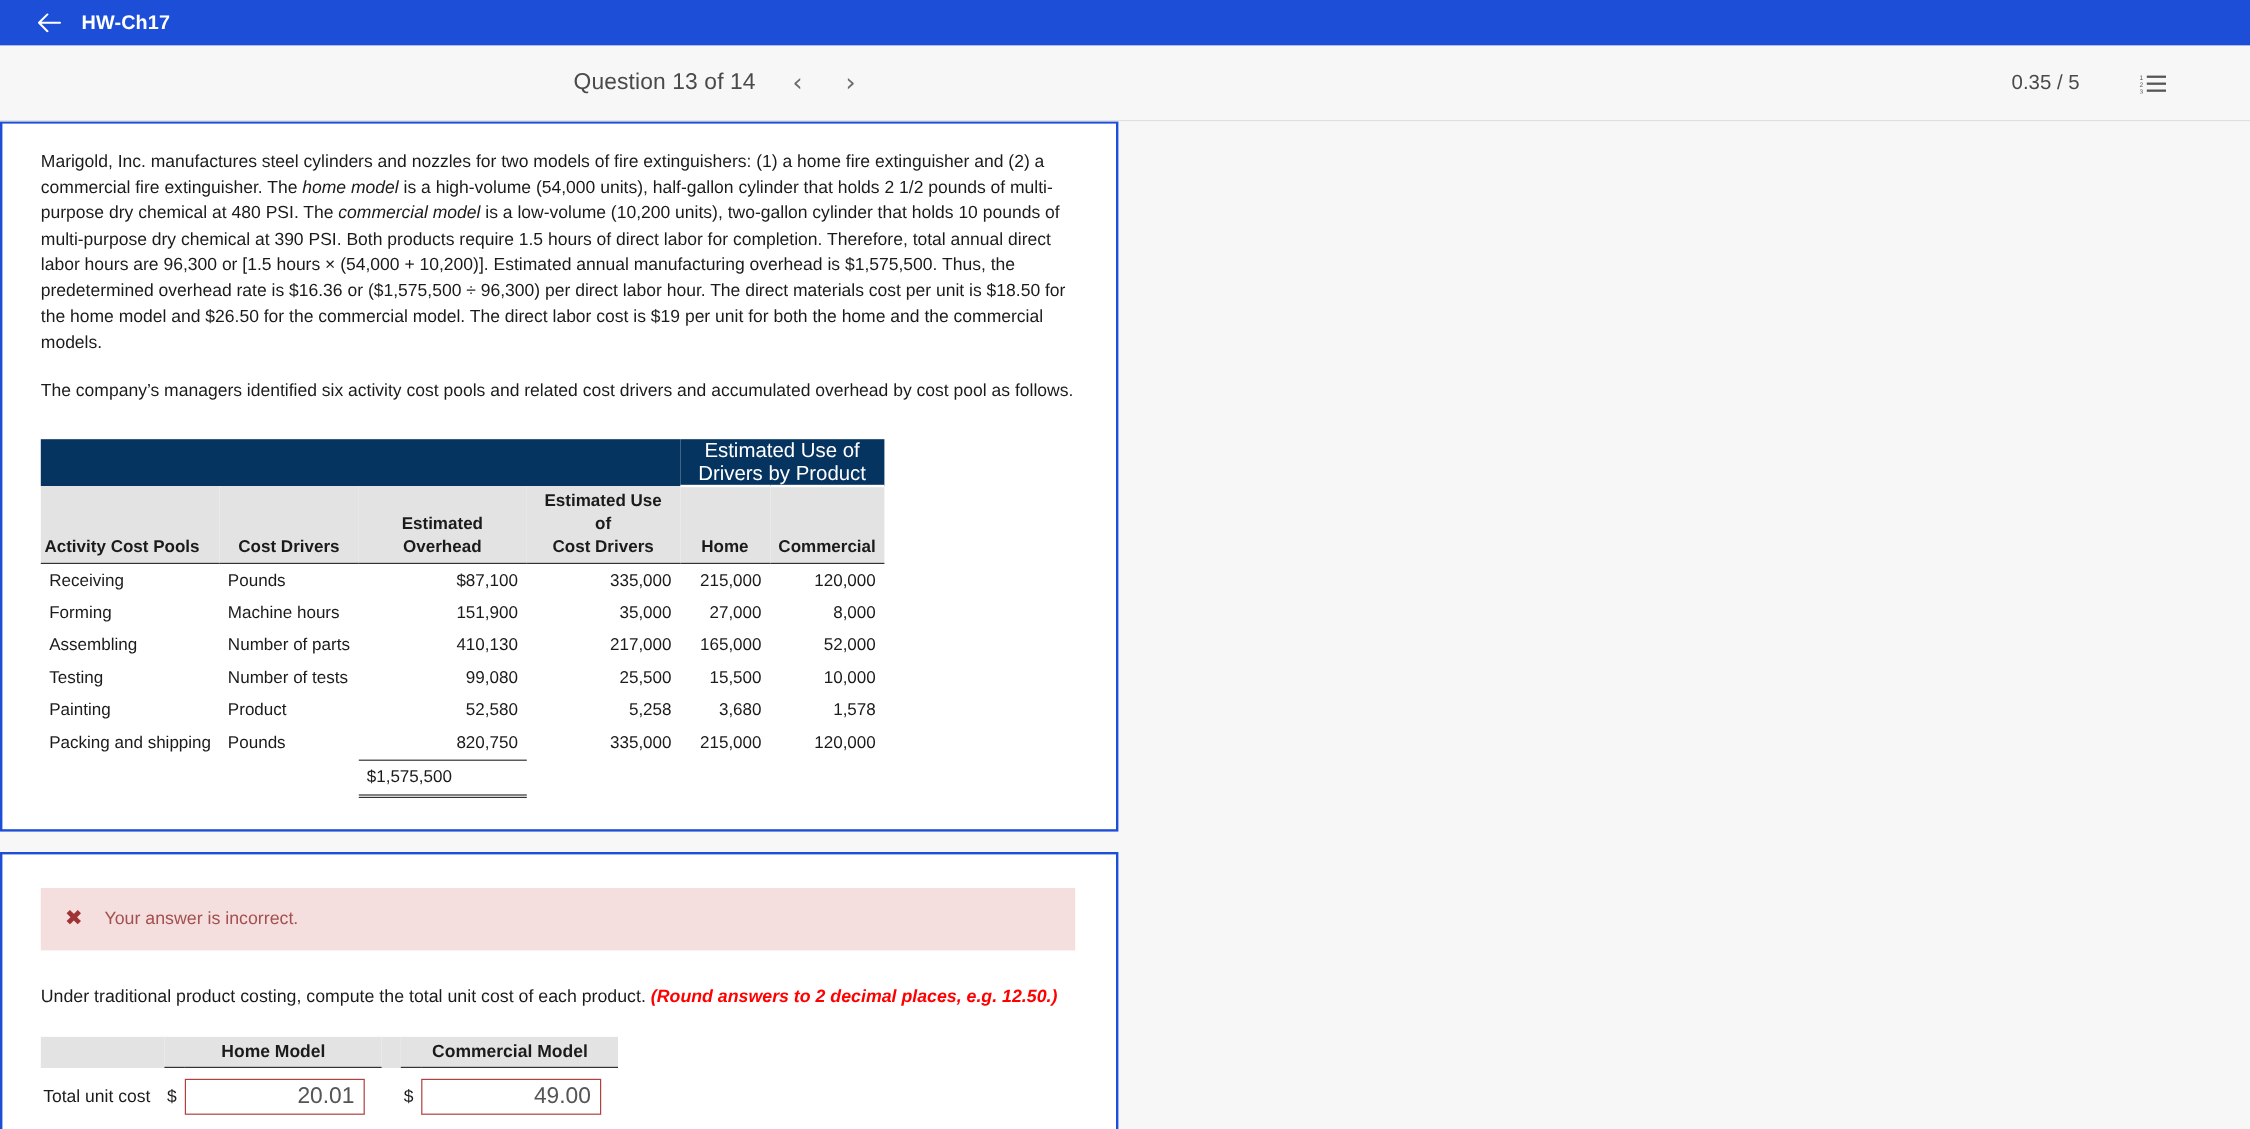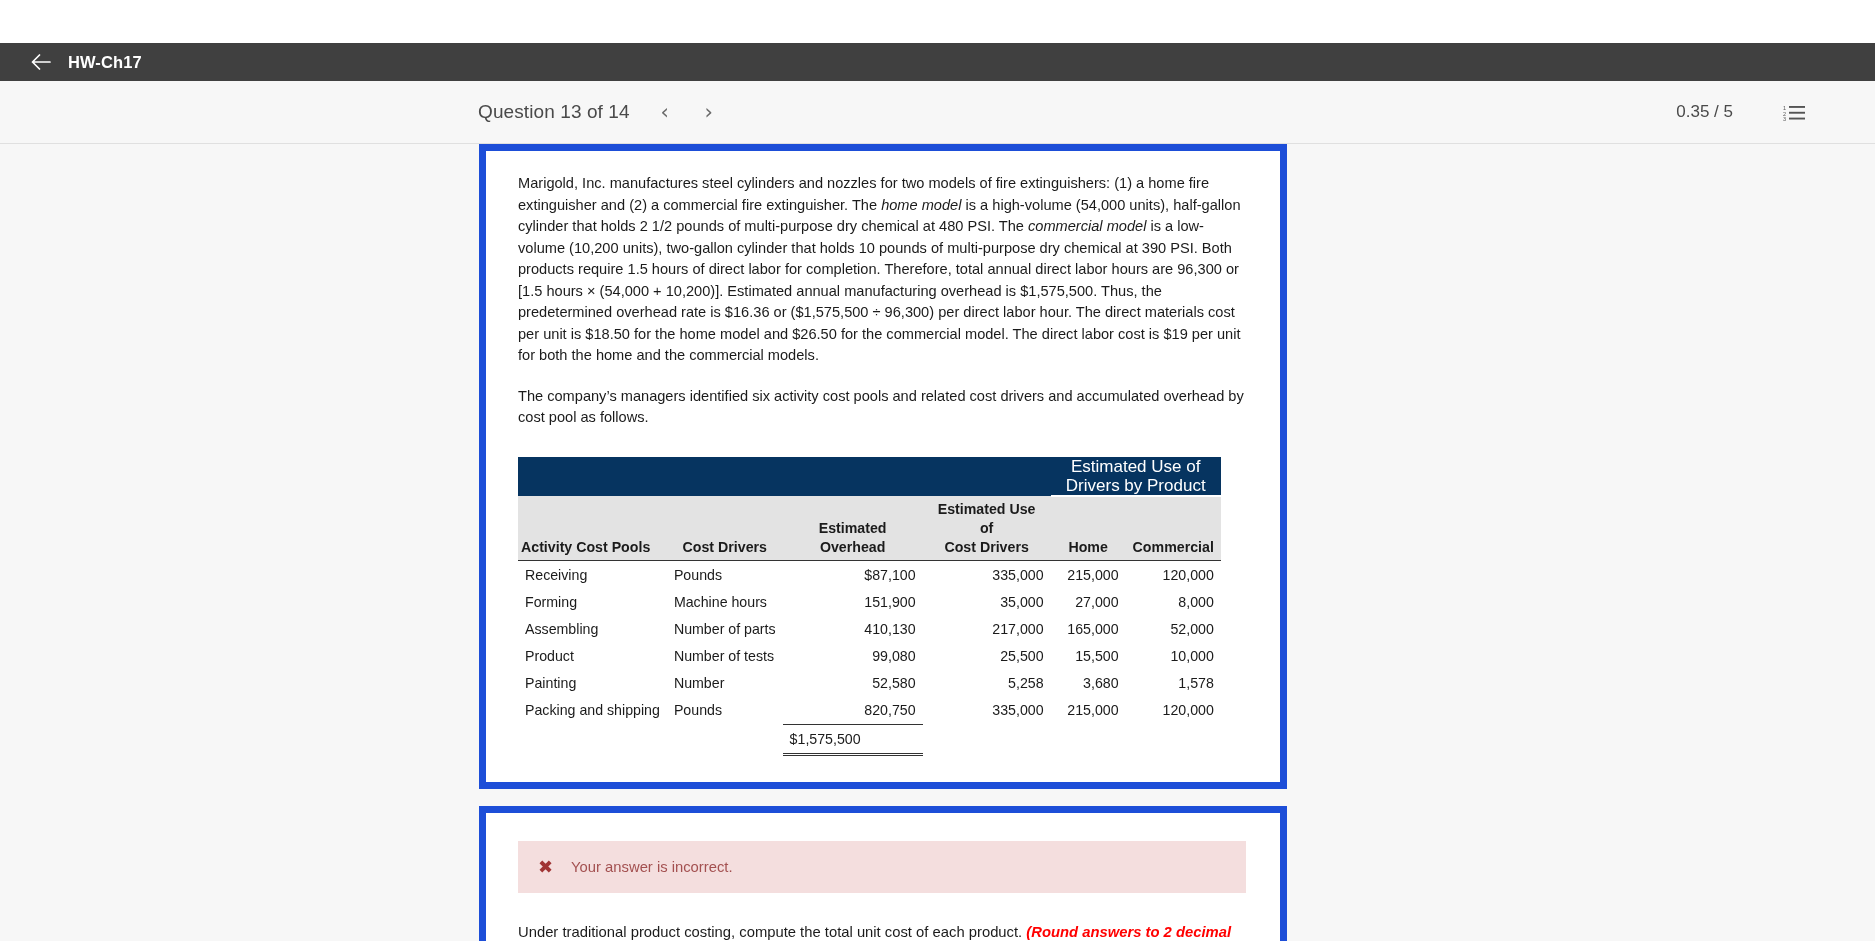--- a/index.html
+++ b/index.html
@@ -8,26 +8,25 @@
     width: 1875px;
     height: 941px;
     background: #ffffff;
     font-family: "Liberation Sans", sans-serif;
     overflow: hidden;
   }
 
   
   .appbar {
     height: 38px;
-    background: #404040;
+    background: #1d4ed8;
     display: flex;
     align-items: center;
     padding-left: 30px;
     gap: 16px;
-    margin-top: 43px;
   }
   .back-arrow {
     width: 22px; height: 22px;
     display: flex; align-items: center; justify-content: center;
     cursor: pointer;
   }
   .back-arrow svg { display: block; }
   .app-title {
     color: #ffffff;
     font-size: 16.5px;
@@ -81,23 +80,22 @@
 
   
   .page {
     background: #f7f7f7;
     height: 840px;
     padding-top: 0px;
     overflow: hidden;
   }
   .card {
     background: #ffffff;
-    border: 7px solid #1d4ed8;
-    width: 808px;
-    margin-left: 479px;
+    border: 2px solid #1d4ed8;
+    width: 932px;
   }
   .card-1 { padding: 22px 18px 26px 16px; }
   .card-2 { margin-top: 17px; padding: 28px 18px 20px 16px; }
 
   
   .prose {
     font-size: 14.6px;
     line-height: 21.5px;
     color: #1b1b1b;
     letter-spacing: 0px;
@@ -319,30 +317,30 @@
         </tr>
         <tr>
           <td class="lbl">Assembling</td>
           <td class="lbl">Number of parts</td>
           <td class="num">410,130</td>
           <td class="num">217,000</td>
           <td class="num">165,000</td>
           <td class="num">52,000</td>
         </tr>
         <tr>
-          <td class="lbl">Product</td>
+          <td class="lbl">Testing</td>
           <td class="lbl">Number of tests</td>
           <td class="num">99,080</td>
           <td class="num">25,500</td>
           <td class="num">15,500</td>
           <td class="num">10,000</td>
         </tr>
         <tr>
           <td class="lbl">Painting</td>
-          <td class="lbl">Number</td>
+          <td class="lbl">Product</td>
           <td class="num">52,580</td>
           <td class="num">5,258</td>
           <td class="num">3,680</td>
           <td class="num">1,578</td>
         </tr>
         <tr>
           <td class="lbl">Packing and shipping</td>
           <td class="lbl">Pounds</td>
           <td class="num">820,750</td>
           <td class="num">335,000</td>

